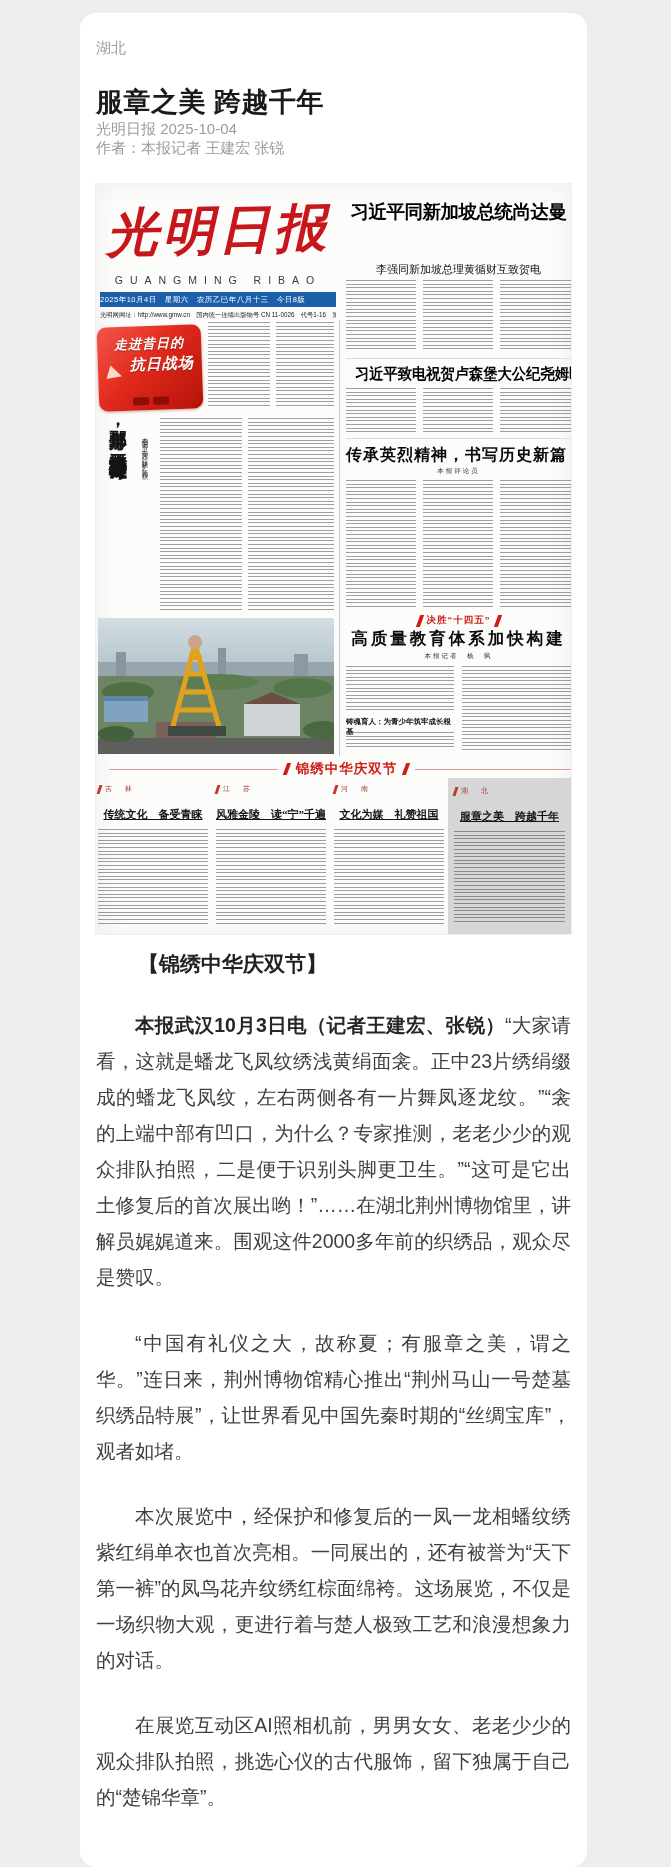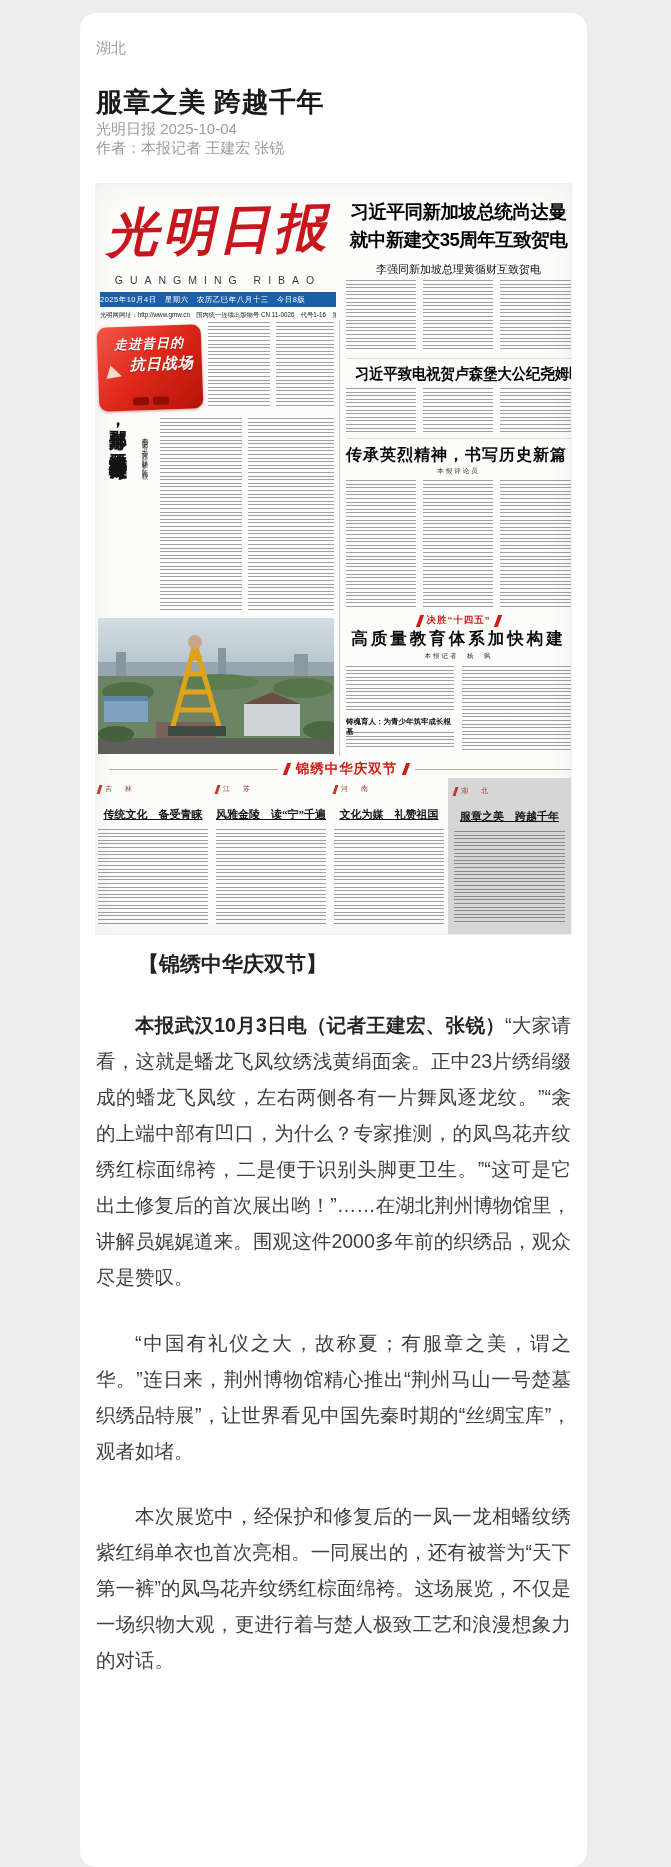--- a/index.html
+++ b/index.html
@@ -134,21 +134,20 @@
         <path d="M97 26 L74 112 M97 26 L122 112 M80 92 L116 92 M84 74 L112 74 M88 56 L108 56 M91 40 L104 40" stroke="#e0a11c" stroke-width="5" fill="none"></path>
         <circle cx="97" cy="24" r="7" fill="#caa58b"></circle>
         <rect x="70" y="108" width="58" height="10" fill="#3f4a42"></rect>
       </svg>
     </div>
 
     <div class="abs vline" style="left:243px;top:136px;width:1px;height:436px;"></div>
 
     <div class="abs" style="left:250px;top:14px;">
       <div class="h1line">习近平同新加坡总统尚达曼</div>
-      <div class="h1line">就中新建交35周年互致贺电</div>
     </div>
     <div class="abs deck">李强同新加坡总理黄循财互致贺电</div>
 
     <div class="abs micro" style="left:250px;top:96px;width:70px;height:72px;"></div>
     <div class="abs micro" style="left:327px;top:96px;width:70px;height:72px;"></div>
     <div class="abs micro" style="left:404px;top:96px;width:71px;height:72px;"></div>
 
     <div class="abs hline" style="left:250px;top:174px;width:225px;height:1px;"></div>
     <div class="abs h2">习近平致电祝贺卢森堡大公纪尧姆即位</div>
 
@@ -214,17 +213,18 @@
         <span class="rb2"></span>
         <span class="rt">湖　北</span>
       </div>
       <div class="rtitle">服章之美　跨越千年</div>
       <div class="rmicro micro"></div>
     </div>
   </div>
 
   <div class="section-tag">【锦绣中华庆双节】</div>
 
-  <p class="para"><span class="lead">本报武汉10月3日电（记者王建宏、张锐）</span><span>“大家请看，这就是蟠龙飞凤纹绣浅黄绢面衾。正中23片绣绢缀成的蟠龙飞凤纹，左右两侧各有一片舞凤逐龙纹。”“衾的上端中部有凹口，为什么？专家推测，的凤鸟花卉纹绣红棕面绵袴，二是便于识别头脚更卫生。”“这可是它出土修复后的首次展出哟！”……在湖北荆州博物馆里，讲解员娓娓道来。围观这件2000多年前的织绣品，观众尽是赞叹。</span></p>
+  <p class="para"><span class="lead">本报武汉10月3日电（记者王建宏、张锐）</span><span>“大家请看，这就是蟠龙飞凤纹绣浅黄绢面衾。正中23片绣绢缀成的蟠龙飞凤纹，左右两侧各有一片舞凤逐龙纹。”“衾的上端中部有凹口，为什么？专家推测，老老少少的观众排队拍照，二是便于识别头脚更卫生。”“这可是它出土修复后的首次展出哟！”……在湖北荆州博物馆里，讲解员娓娓道来。围观这件2000多年前的织绣品，观众尽是赞叹。</span></p>
   <p class="para"><span>“中国有礼仪之大，故称夏；有服章之美，谓之华。”连日来，荆州博物馆精心推出“荆州马山一号楚墓织绣品特展”，让世界看见中国先秦时期的“丝绸宝库”，观者如堵。</span></p>
   <p class="para"><span>本次展览中，经保护和修复后的一凤一龙相蟠纹绣紫红绢单衣也首次亮相。一同展出的，还有被誉为“天下第一裤”的凤鸟花卉纹绣红棕面绵袴。这场展览，不仅是一场织物大观，更进行着与楚人极致工艺和浪漫想象力的对话。</span></p>
+  <p class="para"><span>在展览互动区AI照相机前，男男女女、老老少少的观众排队拍照，挑选心仪的古代服饰，留下独属于自己的“楚锦华章”。</span></p>
 
 </div>
 
 </body></html>

